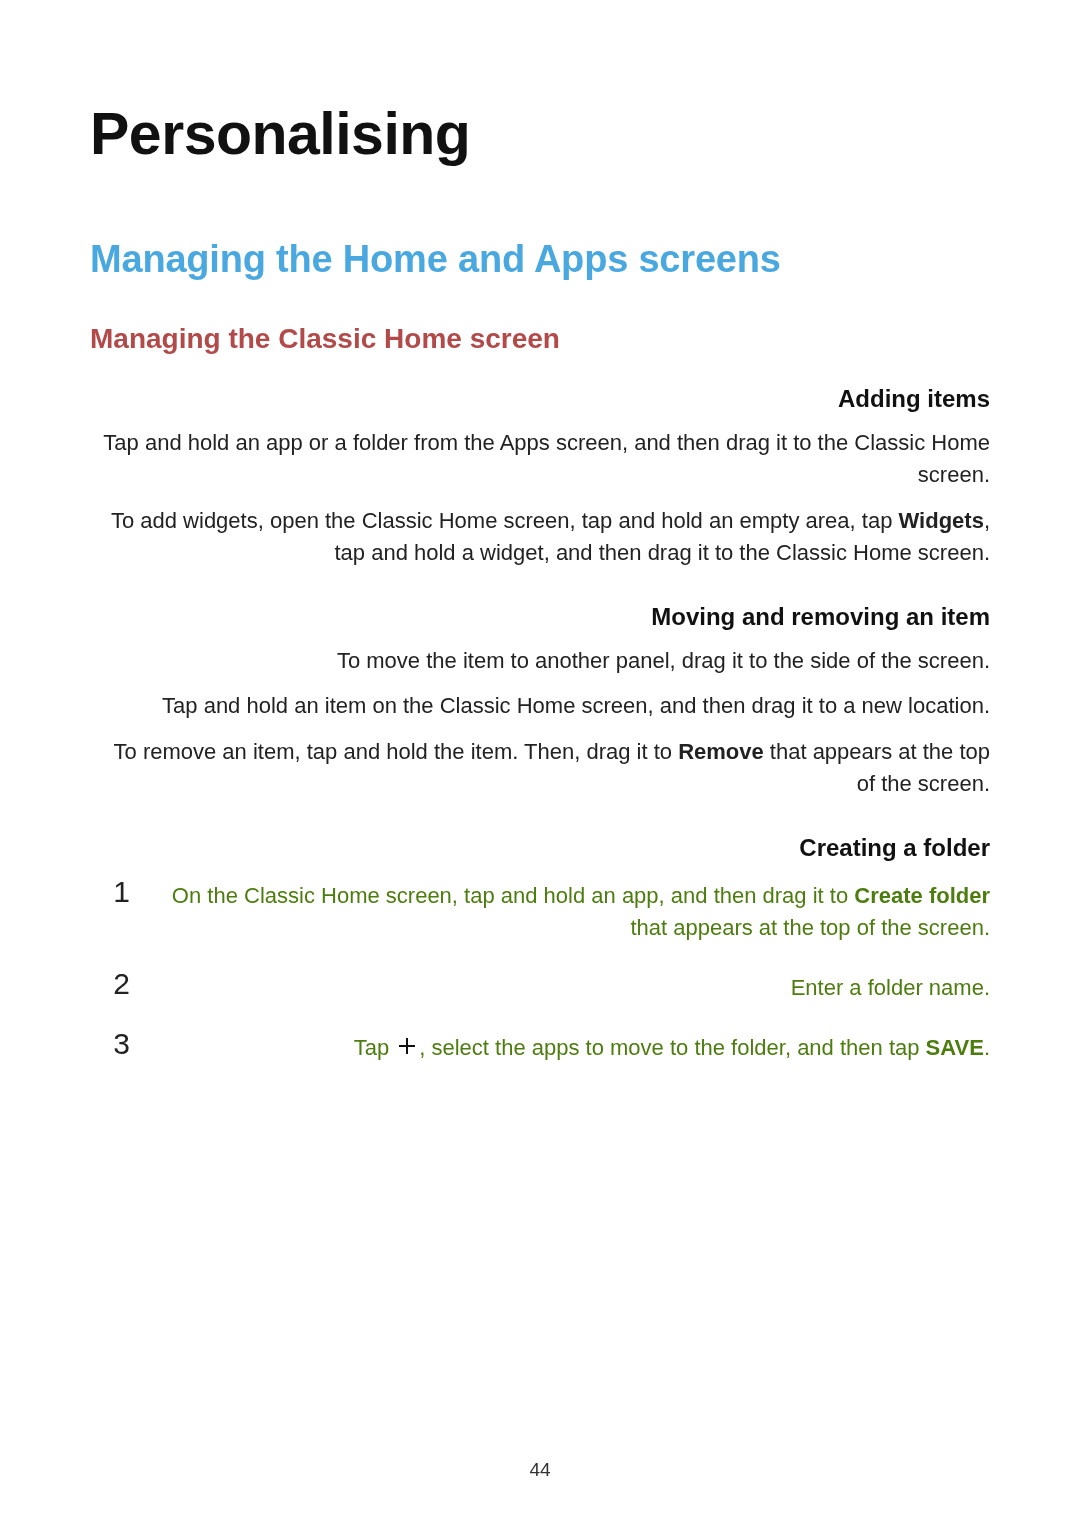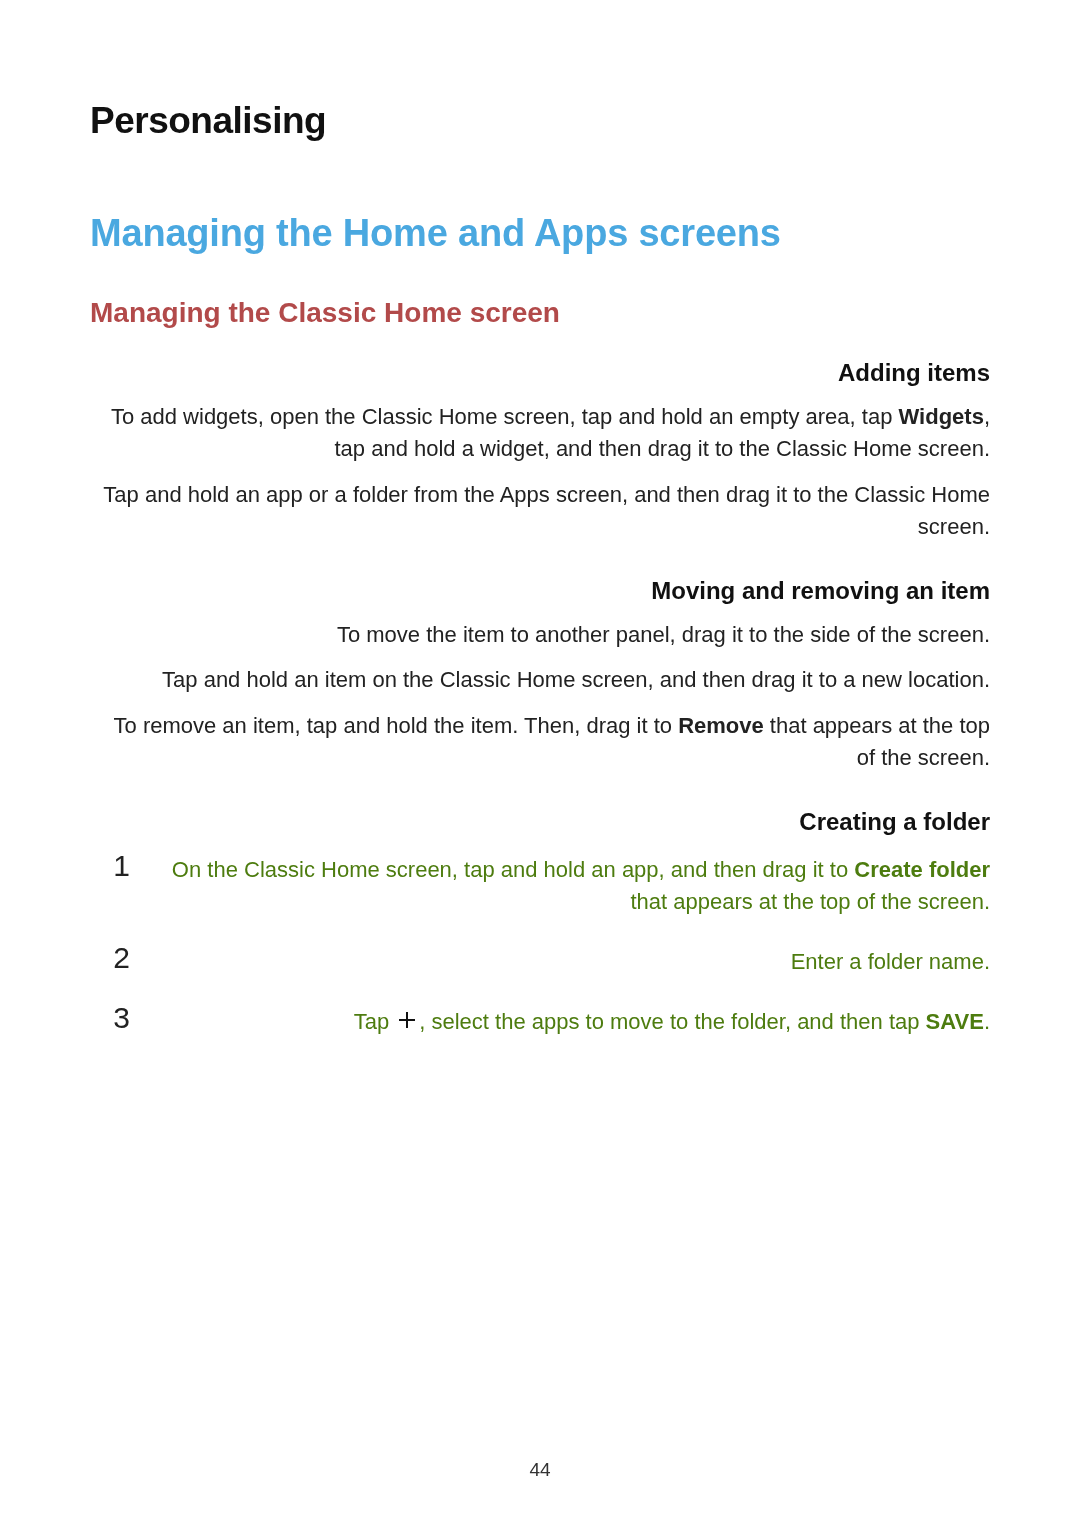--- a/index.html
+++ b/index.html
@@ -6,21 +6,21 @@
   body {
     width: 1080px;
     height: 1527px;
     background: #ffffff;
     font-family: "Segoe UI", "Helvetica Neue", Arial, sans-serif;
     color: #1a1a1a;
     position: relative;
     padding: 100px 90px 0 90px;
   }
   h1.doc-title {
-    font-size: 37px;
+    font-size: 59px;
     font-weight: 700;
     letter-spacing: -0.5px;
     margin-bottom: 70px;
     color: #111;
   }
   h2.section-title {
     font-size: 38px;
     font-weight: 700;
     color: #4aa8e0;
     margin-bottom: 42px;
@@ -89,24 +89,24 @@
 <body>
 
 <h1 class="doc-title">Personalising</h1>
 
 <h2 class="section-title">Managing the Home and Apps screens</h2>
 
 <h3 class="subsection-title">Managing the Classic Home screen</h3>
 
 <div class="topic-block">
   <h4 class="topic-title">Adding items</h4>
+  <p class="body">Tap and hold an app or a folder from the Apps screen, and then drag it to the Classic Home screen.</p>
   <p class="body">
     <span>To add widgets, open the Classic Home screen, tap and hold an empty area, tap </span><span class="bold">Widgets</span><span>, tap and hold a widget, and then drag it to the Classic Home screen.</span>
   </p>
-  <p class="body">Tap and hold an app or a folder from the Apps screen, and then drag it to the Classic Home screen.</p>
 </div>
 
 <div class="topic-block">
   <h4 class="topic-title">Moving and removing an item</h4>
   <p class="body">To move the item to another panel, drag it to the side of the screen.</p>
   <p class="body">Tap and hold an item on the Classic Home screen, and then drag it to a new location.</p>
   <p class="body">
     <span>To remove an item, tap and hold the item. Then, drag it to </span><span class="bold">Remove</span><span> that appears at the top of the screen.</span>
   </p>
 </div>

